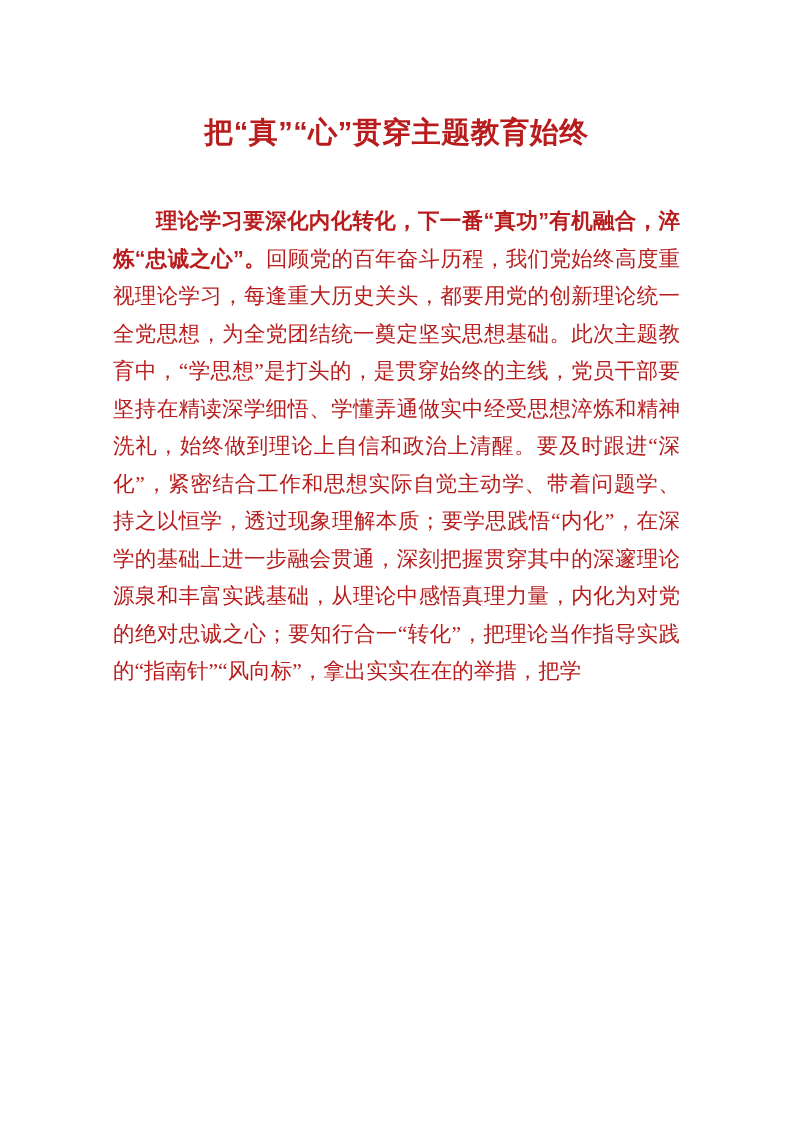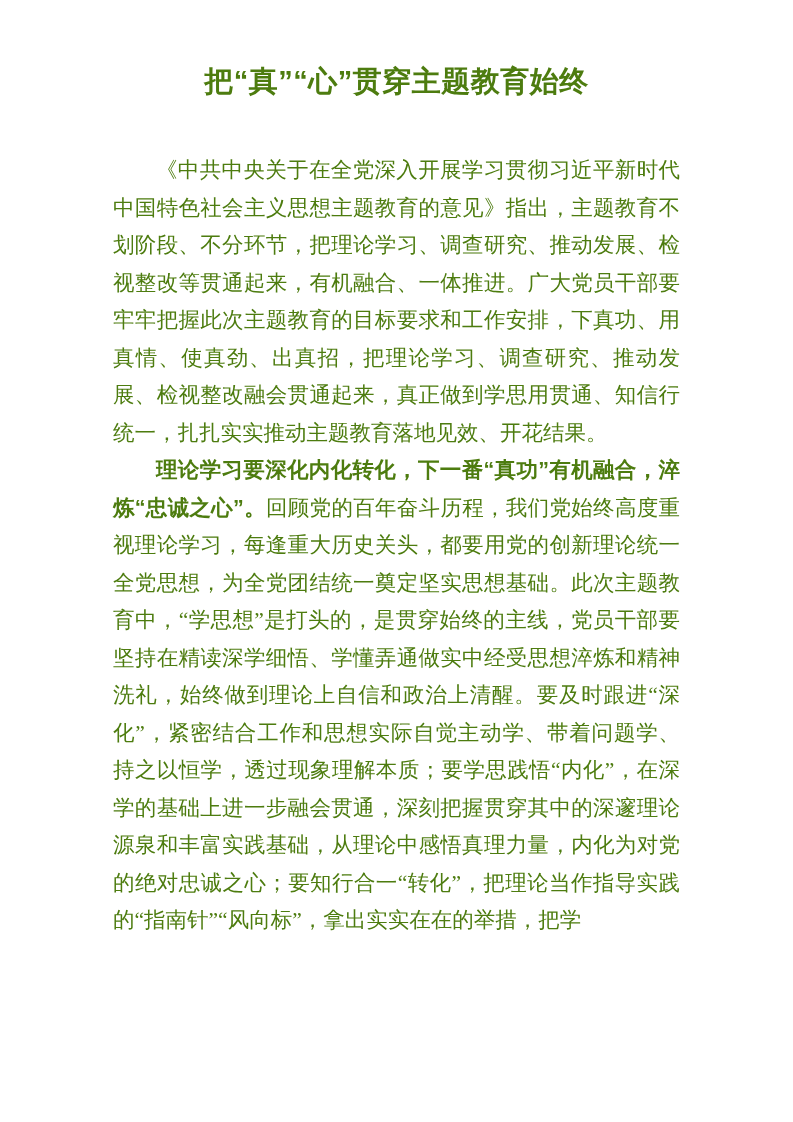--- a/index.html
+++ b/index.html
@@ -6,23 +6,23 @@
     margin: 0;
     padding: 0;
     background: #ffffff;
   }
   .page {
     position: relative;
     width: 793px;
     height: 1122px;
     margin: 0 auto;
     background: #ffffff;
-    color: #4d7c0f;
+    color: #b91c1c;
     box-sizing: border-box;
-    padding: 60px 113px 0 113px;
+    padding: 111px 113px 0 113px;
     overflow: hidden;
   }
   .doc-title {
     font-family: "Liberation Sans", "DejaVu Sans", sans-serif;
     font-weight: 700;
     font-size: 29px;
     line-height: 42px;
     text-align: center;
     margin: 0 0 50px 0;
     letter-spacing: 0.5px;
@@ -41,16 +41,15 @@
     font-family: "Liberation Sans", "DejaVu Sans", sans-serif;
     font-weight: 700;
   }
 </style>
 </head>
 <body>
 
 <div class="page">
   <h1 class="doc-title">把“真”“心”贯穿主题教育始终</h1>
 
-  <p class="para"><span>《中共中央关于在全党深入开展学习贯彻习近平新时代中国特色社会主义思想主题教育的意见》指出，主题教育不划阶段、不分环节，把理论学习、调查研究、推动发展、检视整改等贯通起来，有机融合、一体推进。广大党员干部要牢牢把握此次主题教育的目标要求和工作安排，下真功、用真情、使真劲、出真招，把理论学习、调查研究、推动发展、检视整改融会贯通起来，真正做到学思用贯通、知信行统一，扎扎实实推动主题教育落地见效、开花结果。</span></p>
 
   <p class="para"><span class="lead">理论学习要深化内化转化，下一番“真功”有机融合，淬炼“忠诚之心”。</span><span>回顾党的百年奋斗历程，我们党始终高度重视理论学习，每逢重大历史关头，都要用党的创新理论统一全党思想，为全党团结统一奠定坚实思想基础。此次主题教育中，“学思想”是打头的，是贯穿始终的主线，党员干部要坚持在精读深学细悟、学懂弄通做实中经受思想淬炼和精神洗礼，始终做到理论上自信和政治上清醒。要及时跟进“深化”，紧密结合工作和思想实际自觉主动学、带着问题学、持之以恒学，透过现象理解本质；要学思践悟“内化”，在深学的基础上进一步融会贯通，深刻把握贯穿其中的深邃理论源泉和丰富实践基础，从理论中感悟真理力量，内化为对党的绝对忠诚之心；要知行合一“转化”，把理论当作指导实践的“指南针”“风向标”，拿出实实在在的举措，把学</span></p>
 </div>
 
 </body></html>

